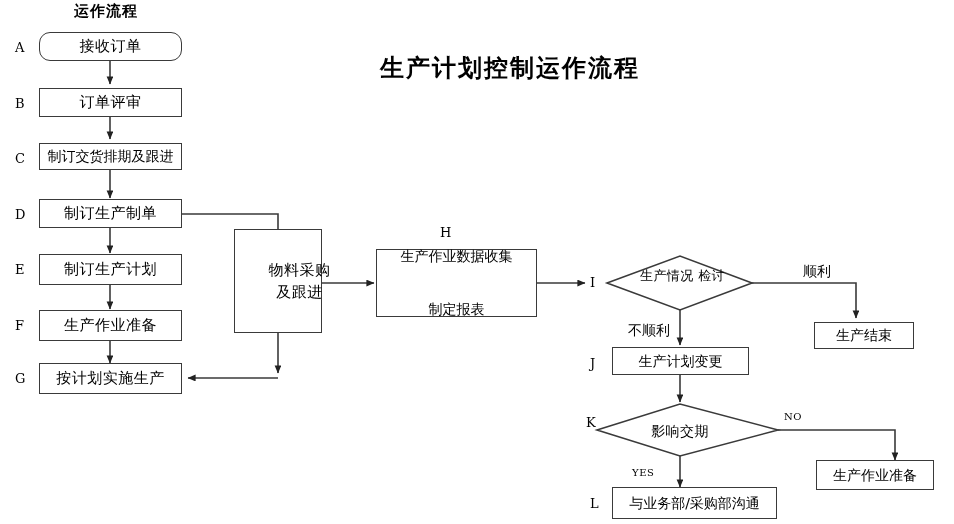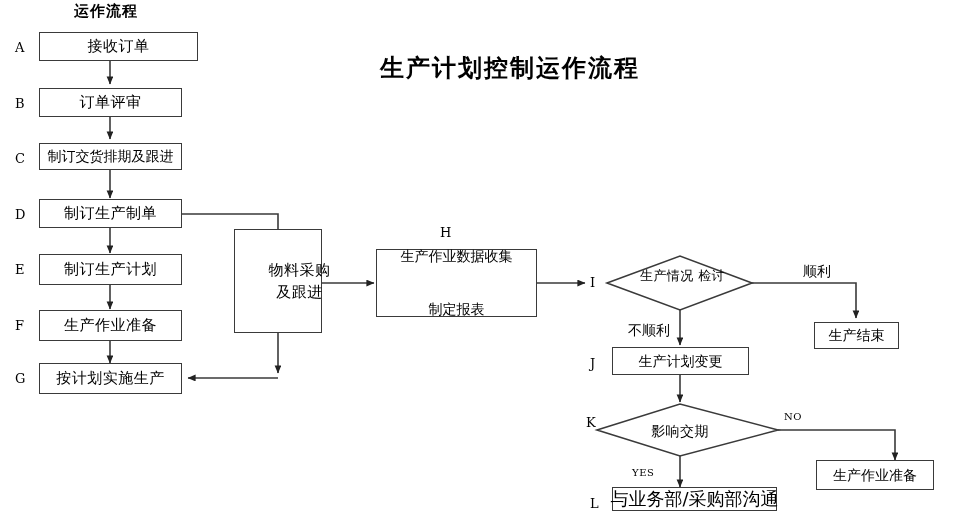--- a/index.html
+++ b/index.html
@@ -132,21 +132,21 @@
       <polygon points="607,283 680,256 752,283 680,310"></polygon>
       <polygon points="597,430 680,404 778,430 680,456"></polygon>
     </g>
   </svg>
 
   <div class="step-letter" style="left:74px; top:2px; font-family:'DejaVu Sans','Liberation Sans',sans-serif; font-size:15px; font-weight:bold; letter-spacing:1px;">运作流程</div>
 
   <div id="chart-title">生产计划控制运作流程</div>
 
   <div class="step-letter" style="left:15px; top:40px;">A</div>
-  <div class="node" style="left:39px; top:32px; width:159px; height:29px;">
+  <div class="node" style="left:39px; top:32px; width:143px; height:29px;border-radius:11px;">
     <span class="ln">接收订单</span>
   </div>
 
   <div class="step-letter" style="left:15px; top:96px;">B</div>
   <div class="node" style="left:39px; top:88px; width:143px; height:29px;">
     <span class="ln">订单评审</span>
   </div>
 
   <div class="step-letter" style="left:15px; top:151px;">C</div>
   <div class="node" style="left:39px; top:143px; width:143px; height:27px; font-size:14px; letter-spacing:0px;">
@@ -186,21 +186,21 @@
 
   <div class="step-letter" style="left:590px; top:275px;">I</div>
   <div class="diamond-text" style="left:640px; top:268px; width:80px;">
     <span class="ln">生产情况</span>
     <span class="ln">检讨</span>
   </div>
 
   <div class="edge-label" style="left:775px; top:263px;margin-left:28px;">顺利</div>
   <div class="edge-label" style="left:628px; top:322px;">不顺利</div>
 
-  <div class="node" style="left:814px; top:322px; width:85px; height:27px; font-size:14px; letter-spacing:0px;">
+  <div class="node" style="left:814px; top:322px; width:100px; height:27px; font-size:14px; letter-spacing:0px;">
     <span class="ln">生产结束</span>
   </div>
 
   <div class="step-letter" style="left:590px; top:356px;">J</div>
   <div class="node" style="left:612px; top:347px; width:137px; height:28px; font-size:14px; letter-spacing:0px;">
     <span class="ln">生产计划变更</span>
   </div>
 
   <div class="step-letter" style="left:586px; top:415px;">K</div>
   <div class="diamond-text" style="left:640px; top:423px; width:80px; font-size:14px;">
@@ -208,17 +208,17 @@
   </div>
 
   <div class="edge-label latin" style="left:784px; top:411px;">NO</div>
   <div class="edge-label latin" style="left:632px; top:467px;">YES</div>
 
   <div class="node" style="left:816px; top:460px; width:118px; height:30px; font-size:14px; letter-spacing:0px;">
     <span class="ln">生产作业准备</span>
   </div>
 
   <div class="step-letter" style="left:590px; top:496px;">L</div>
-  <div class="node" style="left:612px; top:487px; width:165px; height:24px; font-size:18px; letter-spacing:0px;text-align:center;">
+  <div class="node" style="left:612px; top:487px; width:165px; height:32px; font-size:14px; letter-spacing:0px;text-align:center;">
     <span class="ln">与业务部/采购部沟通</span>
   </div>
 
 </div>
 
 </body></html>

